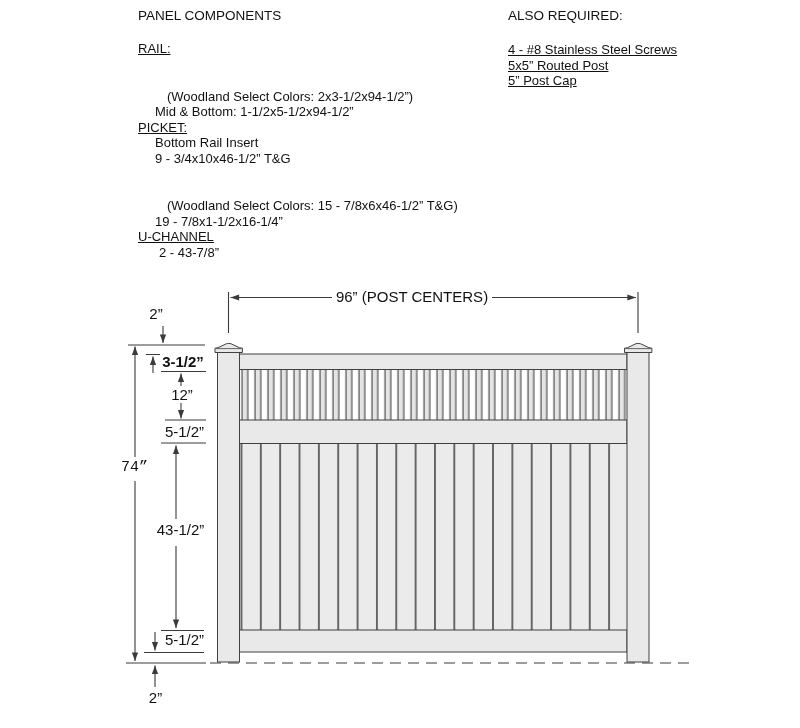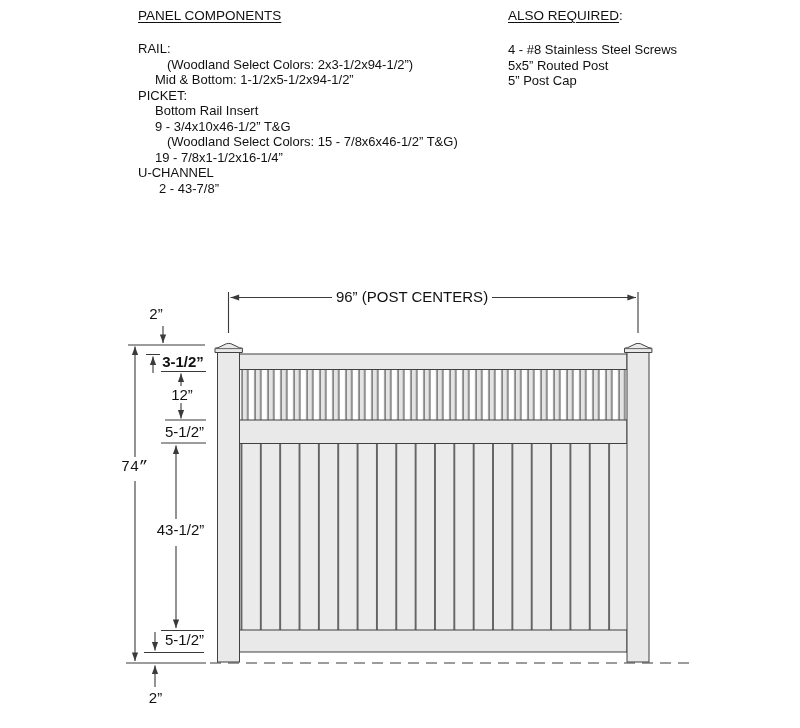--- a/index.html
+++ b/index.html
@@ -3,27 +3,27 @@
 <meta charset="utf-8">
 <style>
   html,body{margin:0;padding:0;background:#fff;}
   .page{
     position:relative;width:800px;height:728px;background:#fff;overflow:hidden;
     font-family:"Liberation Sans","DejaVu Sans",sans-serif;color:#111;
   }
   
   .spec-block{position:absolute;}
   .block-title{font-size:13.5px;line-height:15px;white-space:nowrap;}
-  .u{text-decoration:underline;text-underline-offset:2px;margin-top:8px;}
+  .u{text-underline-offset:2px;margin-top:8px;}
   .spec-lines{position:absolute;left:0;}
   .spec-line{font-size:13px;line-height:15.5px;height:15.5px;white-space:nowrap;}
-  .ind0{padding-left:0;}
+  .ind0{padding-left:0;text-decoration:underline;}
   .ind1{padding-left:17px;}
   .ind1c{padding-left:21px;}
-  .ind2{padding-left:29px;}
+  .ind2{padding-left:29px;margin-top:32px;}
   
   #diagram-svg{position:absolute;left:0;top:0;}
   .dim-label{
     position:absolute;font-size:15px;line-height:15px;text-align:center;
     white-space:nowrap;color:#111;background:#fff;
   }
 </style>
 </head>
 <body>
 

